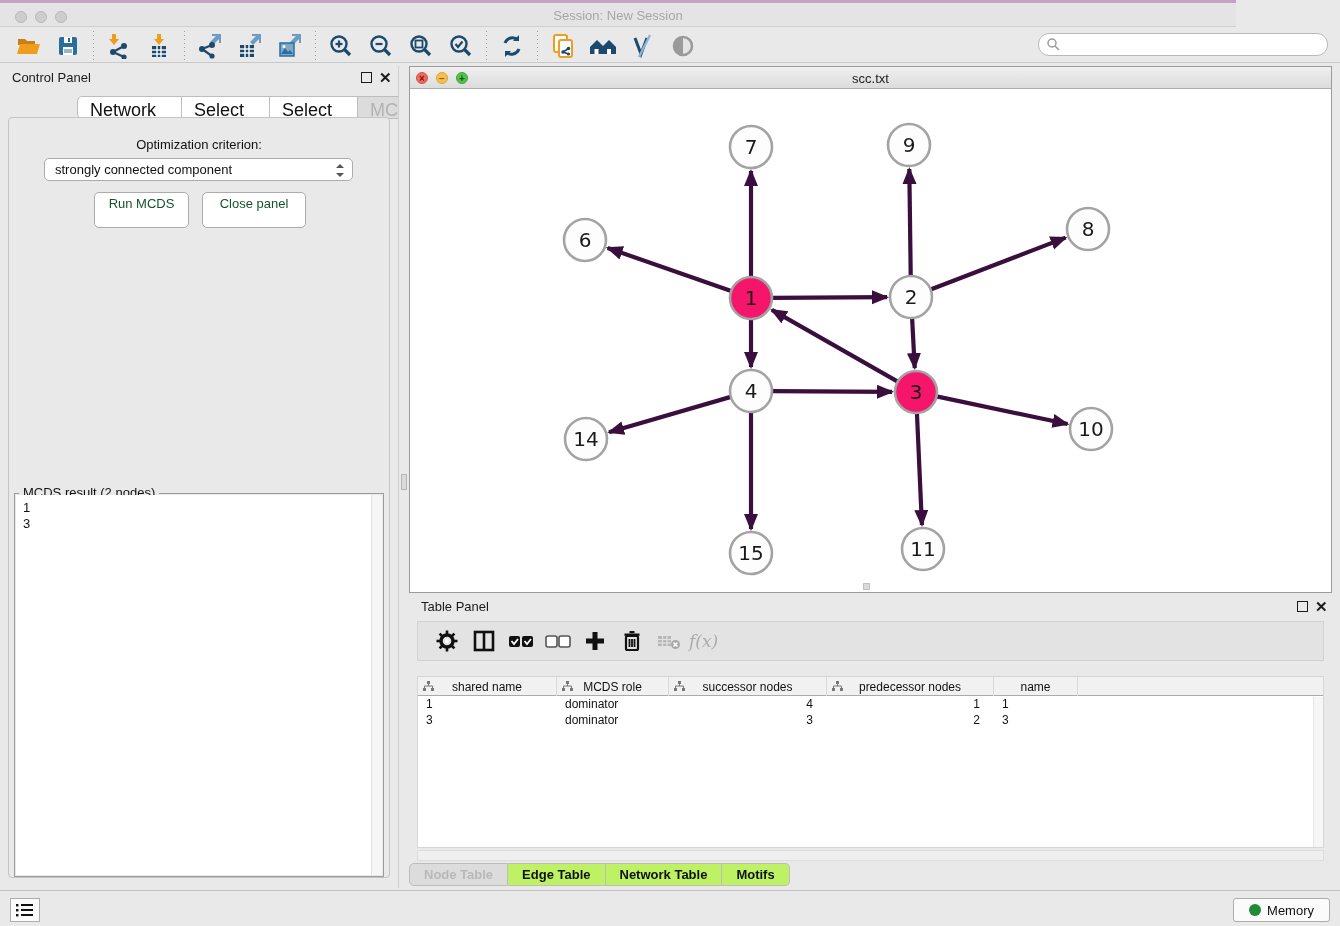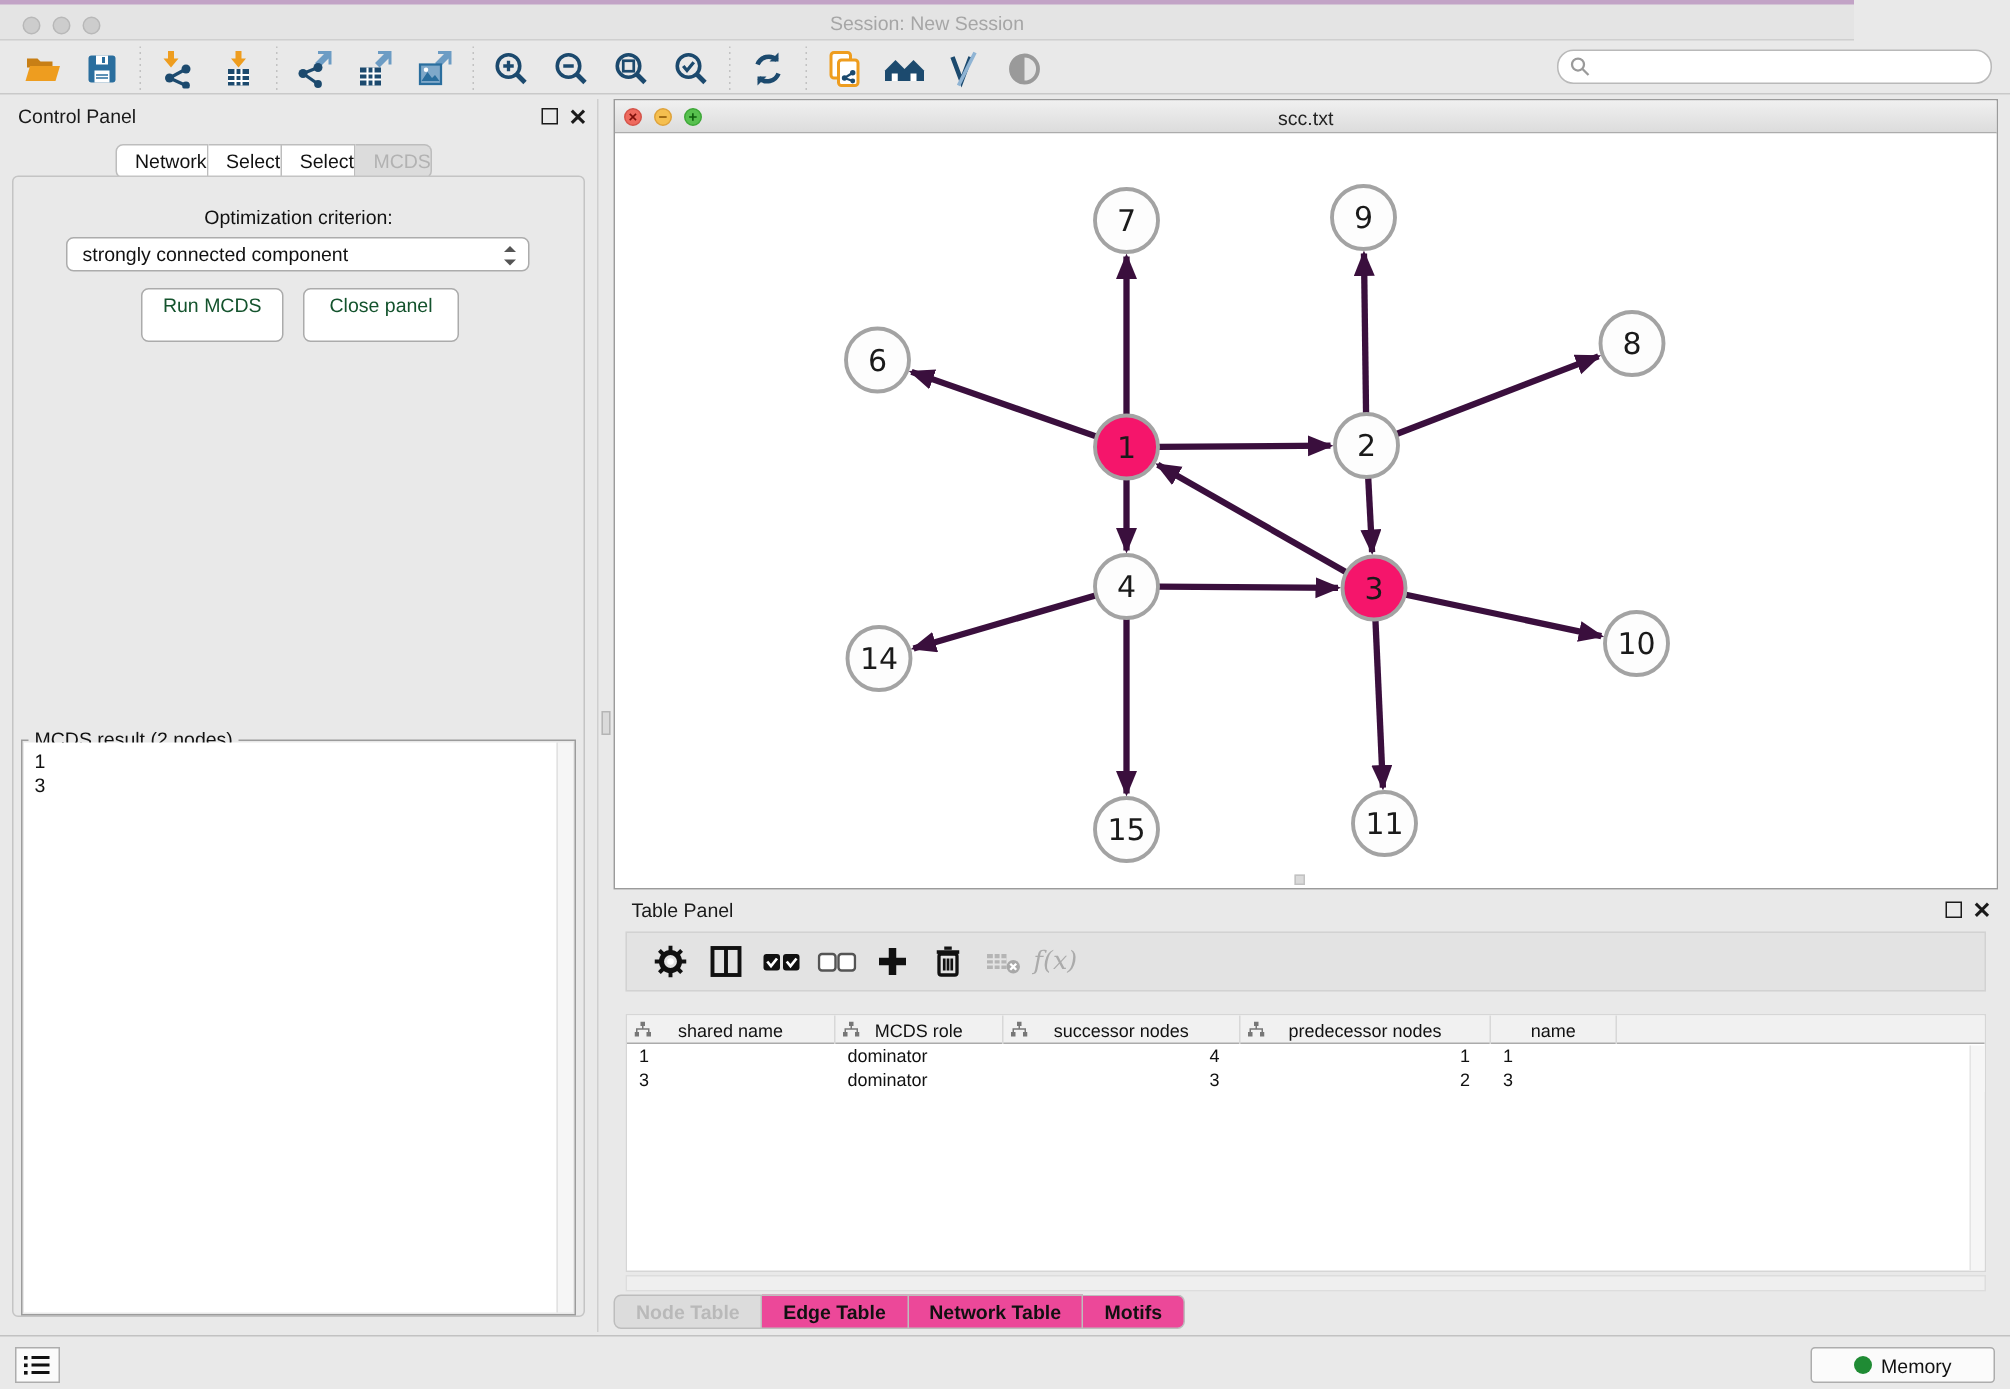--- a/index.html
+++ b/index.html
@@ -26,21 +26,21 @@
 
   
   .panel-header { position:absolute; height:24px; font-size:13px; color:#1A1A1A; }
   .ph-title { position:absolute; left:12px; top:4px; }
   .ph-float { position:absolute; width:11px; height:11px; border:1.5px solid #1A1A1A; top:6px; background:transparent; }
   .ph-close { position:absolute; top:3px; font-size:15px; font-weight:bold; color:#1A1A1A; }
 
   
   .cp-tabs { position:absolute; left:77px; top:96px; display:flex; height:23px; }
   .cp-tab { border:1px solid #BDBDBD; border-left:none; background:#FFFFFF; color:#111;
-    font-size:13px; padding:3px 0 0 12px; }
+    font-size:18px; padding:3px 25px 0 12px; }
   .cp-tab:first-child { border-left:1px solid #BDBDBD; border-top-left-radius:5px; border-bottom-left-radius:5px; }
   .cp-tab:last-child { border-top-right-radius:5px; border-bottom-right-radius:5px; }
   .cp-tab.active { background:#DCDCDC; color:#B2B2B2; }
   .cp-body { position:absolute; left:8px; top:117px; width:382px; height:761px;
     border:1px solid #C4C4C4; border-radius:4px; background:#E9E9E9; }
   .opt-label { position:absolute; left:0; top:137px; width:398px; text-align:center; font-size:13px; color:#111; }
   .dropdown { position:absolute; left:44px; top:158px; width:309px; height:23px; background:#FFFFFF;
     border:1px solid #ACACAC; border-radius:5px; font-size:13px; color:#111;
     display:flex; align-items:center; padding-left:10px; }
   .dd-stepper { position:absolute; right:6px; top:3px; }
@@ -82,34 +82,34 @@
   .tp-head { display:flex; height:19px; background:#F1F1F1; border-bottom:1px solid #ABABAB; }
   .tp-hcell { position:relative; height:19px; border-right:1px solid #D8D8D8; font-size:12px; color:#111;
     display:flex; align-items:center; justify-content:center; }
   .tp-hicon { position:absolute; left:5px; top:4px; }
   .tp-row { display:flex; height:16px; font-size:12px; color:#111; background:#FFFFFF; }
   .tp-cell { height:16px; padding:1px 14px 0 8px; overflow:hidden; }
   .tp-cell.r { text-align:right; }
   .tp-vscroll { position:absolute; top:20px; right:0; width:10px; bottom:0; background:#F6F6F6; border-left:1px solid #E5E5E5; }
   .tp-hscrolltrack { position:absolute; left:8px; right:8px; top:255px; height:11px; background:#EFEFEF; border:1px solid #DDDDDD; }
   .tp-tabs { position:absolute; left:0; right:0; top:268px; display:flex; justify-content:flex-start; }
-  .tp-tab { border:1px solid #BDBDBD; border-left:none; background:#ec4899; color:#111; font-size:13px;
+  .tp-tab { border:1px solid #BDBDBD; border-left:none; background:#bef264; color:#111; font-size:13px;
     font-weight:bold; padding:3px 14px; height:23px; }
   .tp-tab:first-child { border-left:1px solid #BDBDBD; border-top-left-radius:5px; border-bottom-left-radius:5px; }
   .tp-tab:last-child { border-top-right-radius:5px; border-bottom-right-radius:5px; }
   .tp-tab.active { background:#DCDCDC; color:#B9B9B9; }
 
   
   .statusbar { position:absolute; left:0; top:890px; width:1340px; height:36px; background:#E9E9E9;
     border-top:1px solid #C2C2C2; }
   .sb-listbtn { position:absolute; left:10px; top:7px; width:30px; height:24px; background:#FBFBFB;
     border:1px solid #ADADAD; display:flex; align-items:center; justify-content:center; }
   .sb-memory { position:absolute; right:10px; top:7px; height:24px; background:#FBFBFB;
     border:1px solid #ADADAD; border-radius:3px; display:flex; align-items:center; gap:6px;
-    padding:0 28px; font-size:13px; color:#111; }
+    padding:0 15px; font-size:13px; color:#111; }
   .mem-dot { width:12px; height:12px; border-radius:50%; }
 </style>
 </head>
 <body>
 
 <div id="app">
 
   <div class="titlebar">
     <div class="tl-lights">
       <div class="tl-light"></div>

